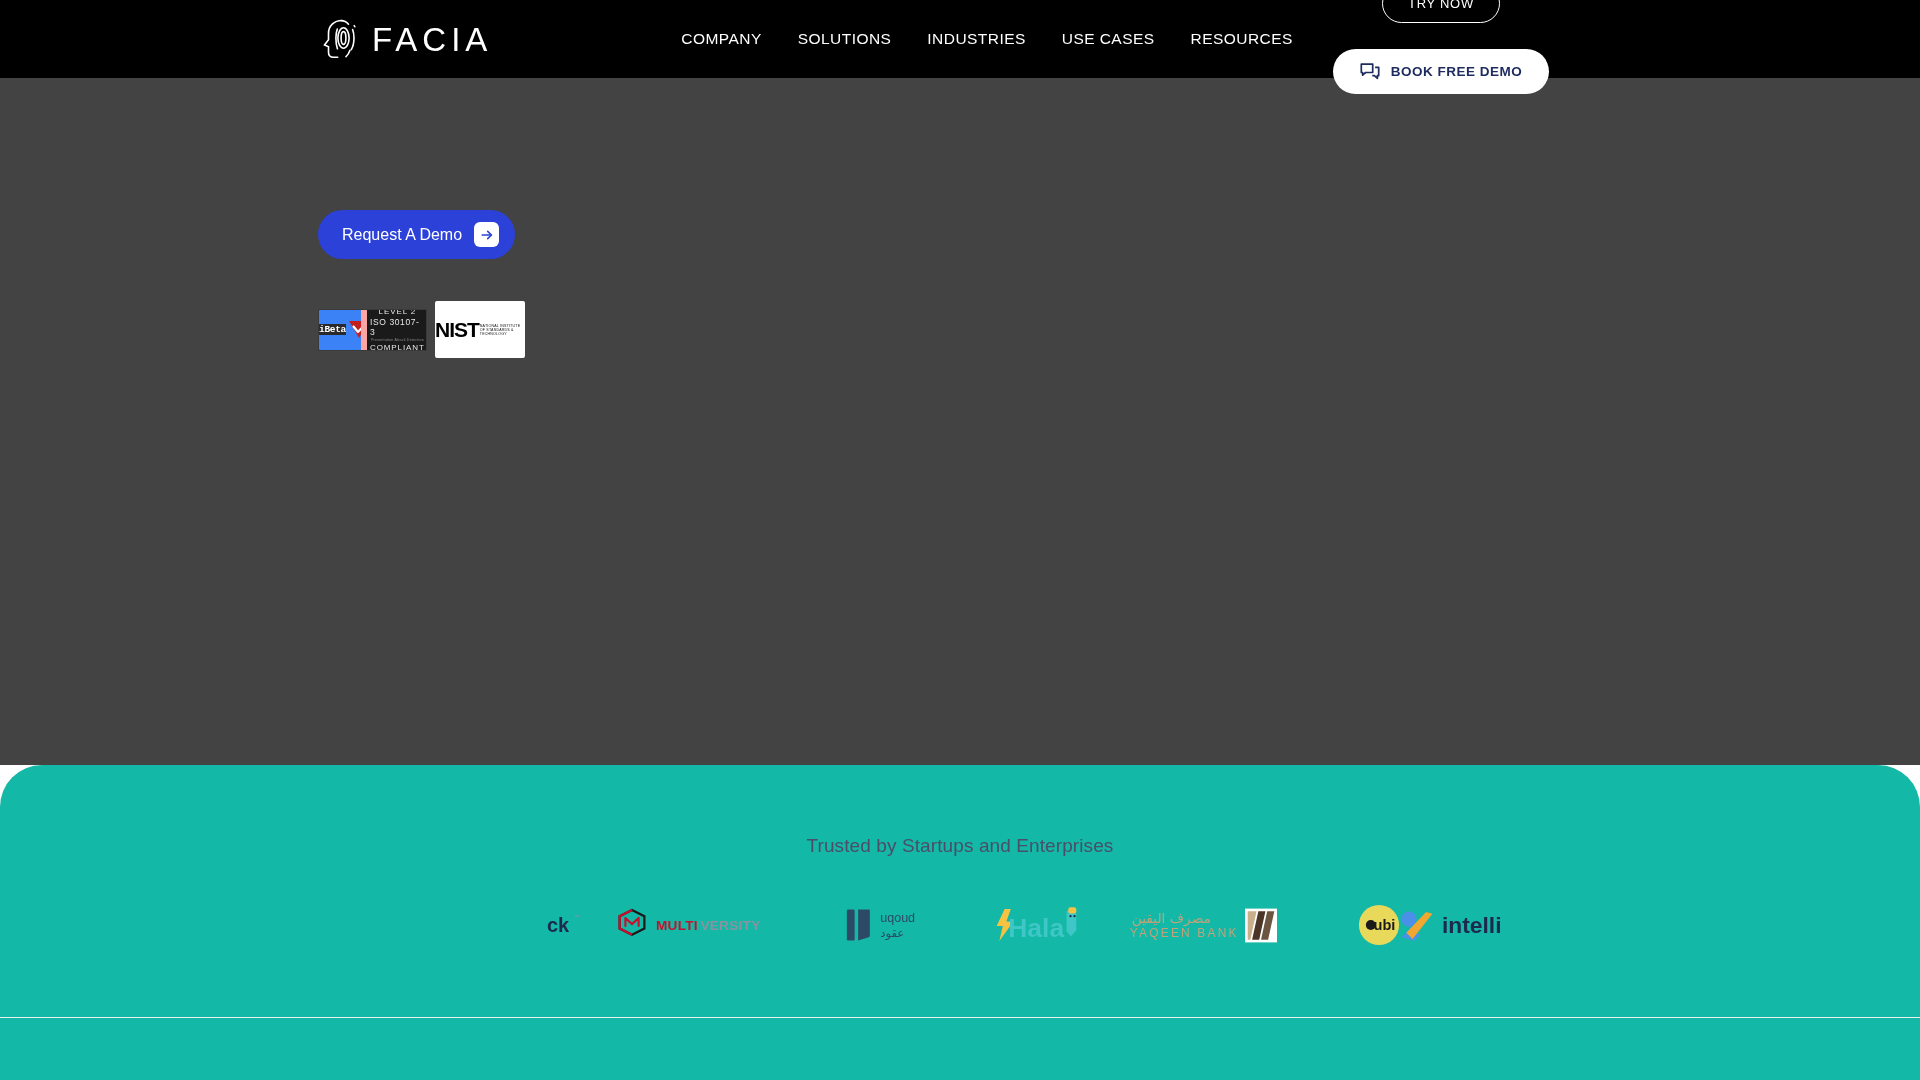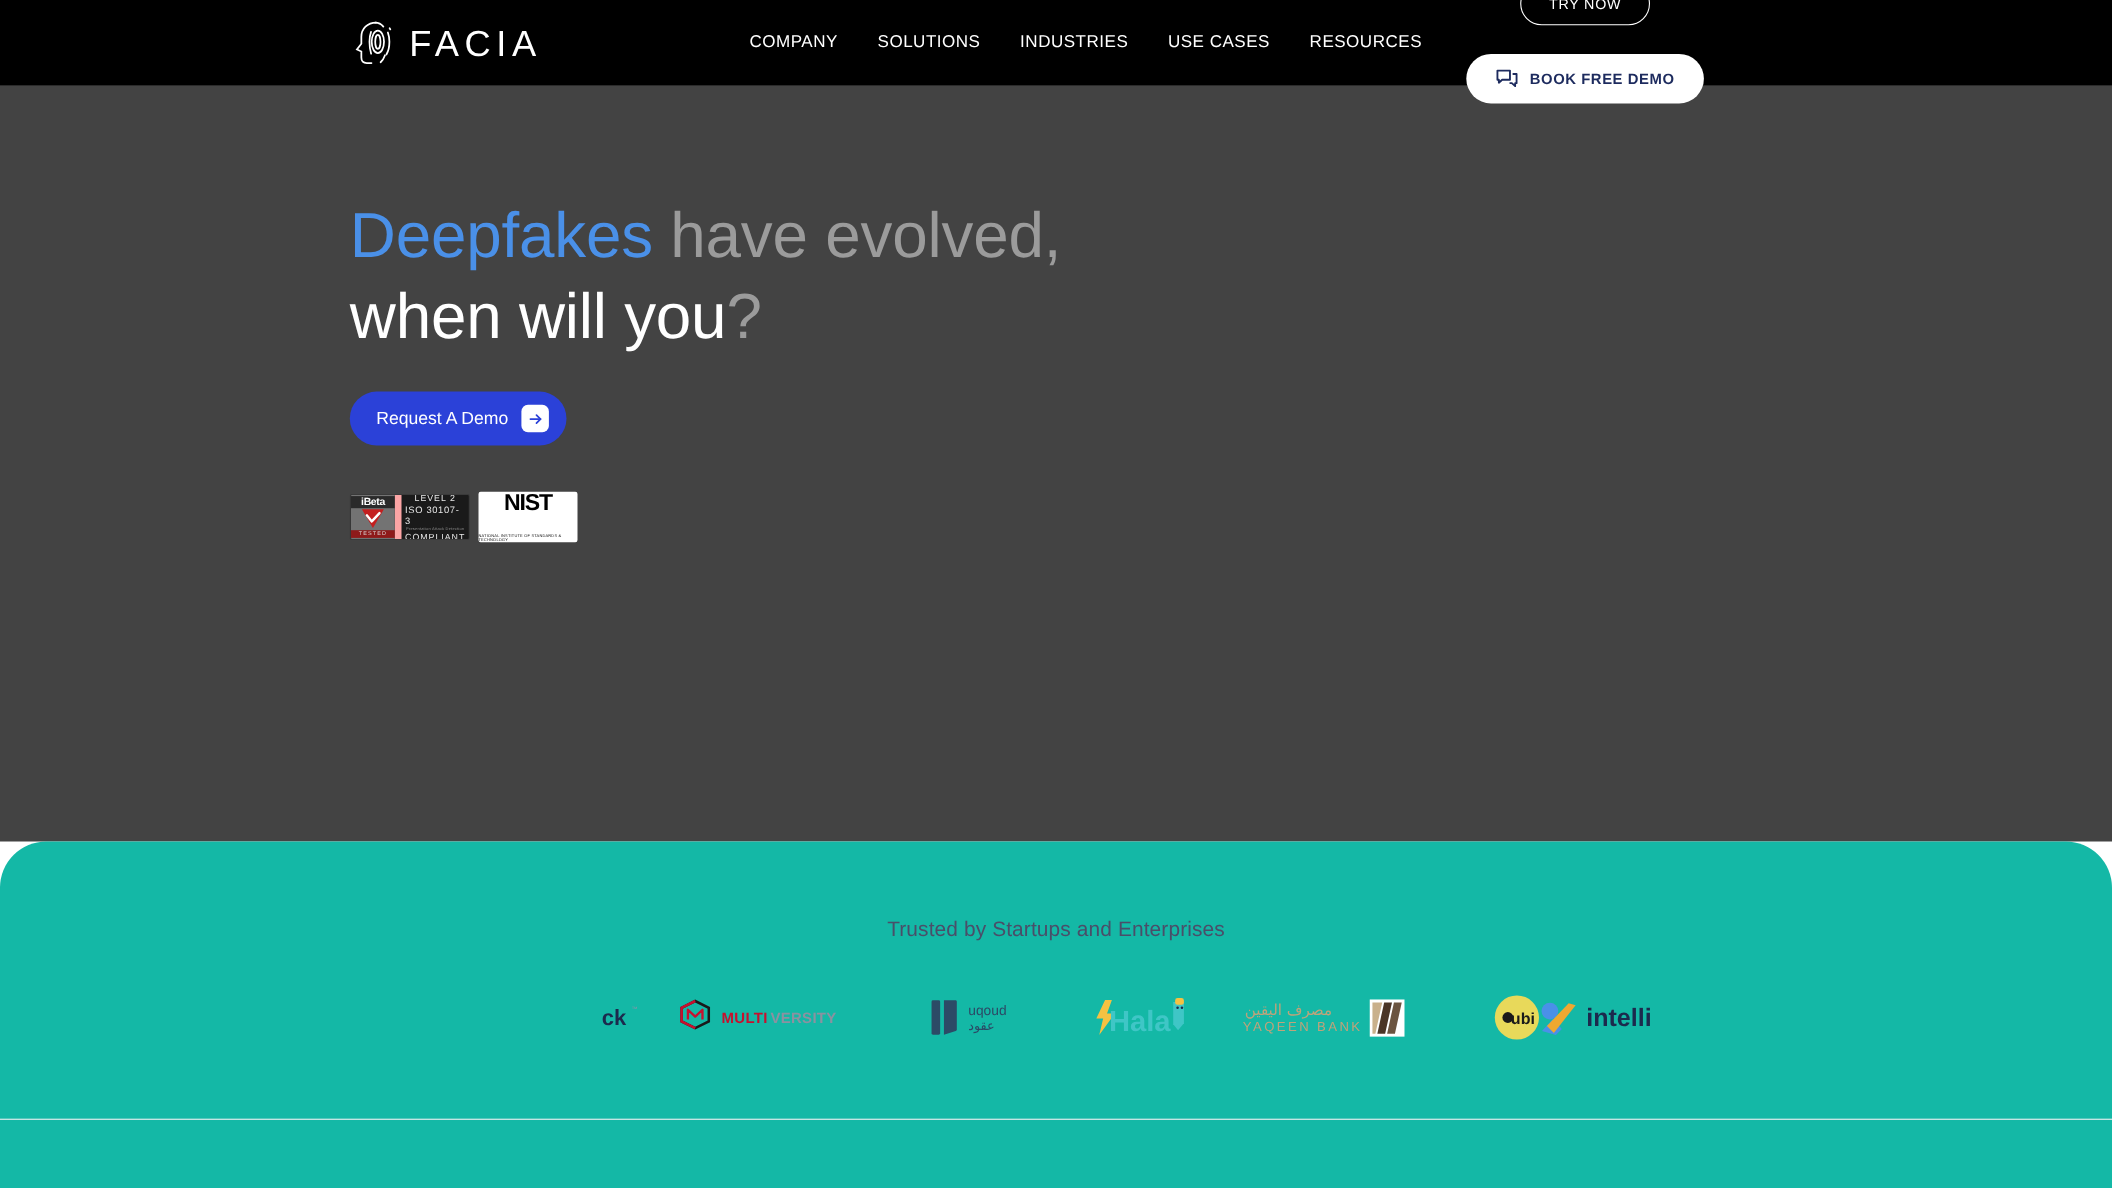--- a/index.html
+++ b/index.html
@@ -85,23 +85,23 @@
 
   .badges{ margin-top:42px; display:flex; gap:8px; align-items:center; }
 
   
   .badge-ibeta{
     width:109px; height:42px; background:#1a1a1a;
     border:1px solid #3a3a3a; border-radius:2px;
     display:flex; align-items:stretch; overflow:hidden;
   }
   .ib-left{
-    width:42px; display:flex; flex-direction:column;
+    width:42px; display:flex; flex-direction:row;
     align-items:center; justify-content:space-between;
-    padding:1px 0 1px 0; background:#737373;
+    padding:1px 0 1px 0; background:#3b82f6;font-family:Liberation Mono, monospace;
   }
   .ib-logo{
     font-size:9.5px; font-weight:700; color:#ffffff;
     background:#2a2a2a; width:100%; text-align:center; line-height:11px;
     letter-spacing:-.3px;
   }
   .ib-check{ width:26px; height:20px; }
   .ib-tested{
     font-size:5px; color:#d9d9d9; letter-spacing:1px;
     background:#8e1a1a; width:100%; text-align:center; line-height:7px;
@@ -111,23 +111,23 @@
     display:flex; flex-direction:column; align-items:center;
     justify-content:center; gap:1px; padding:2px 3px;
   }
   .ib-l1{ font-size:8px; color:#e8e8e8; letter-spacing:.9px; font-weight:400; }
   .ib-l2{ font-size:8.5px; color:#e8e8e8; letter-spacing:.6px; font-weight:400; }
   .ib-l3{ font-size:3.6px; color:#8a8a8a; letter-spacing:.2px; }
   .ib-l4{ font-size:8px; color:#e8e8e8; letter-spacing:.9px; }
 
   
   .badge-nist{
-    width:90px; height:46px; background:#ffffff;
-    border-radius:2px; display:flex; flex-direction:column;
-    align-items:center; justify-content:space-between; gap:1px;
+    width:90px; height:57px; background:#ffffff;
+    border-radius:2px; display:flex; flex-direction:row;
+    align-items:center; justify-content:center; gap:1px;
   }
   .nist-word{
     font-size:21px; font-weight:700; color:#000000;
     letter-spacing:-1px; line-height:21px;
   }
   .nist-sub{ font-size:3.6px; color:#111111; letter-spacing:.18px; }
 
   
   .trusted{
     position:absolute; left:0; right:0; top:765px;
@@ -192,23 +192,20 @@
           <path d="M15.1 5.3h3.6v8.3h-1.3v2.7l-3-2.7h-2.1"></path>
         </svg>
       </span>
       <span>BOOK FREE DEMO</span>
     </button>
   </div>
 </div>
 
 <div class="hero">
 
-  <h1 class="headline">
-    <span class="h-blue">Deepfakes </span><span class="h-gray">have evolved, </span><span class="h-white">when will you</span><span class="h-gray">?</span>
-  </h1>
 
 
   <button class="cta">
     <span class="cta-label">Request A Demo</span>
     <span class="cta-arrow">
       <svg viewBox="0 0 16 16" width="14" height="14" fill="none" stroke="#2b41d8" stroke-width="1.8" stroke-linecap="round" stroke-linejoin="round">
         <path d="M2.5 8h10.5"></path>
           <path d="M8.8 3.8 13 8l-4.2 4.2"></path>
       </svg>
     </span>

